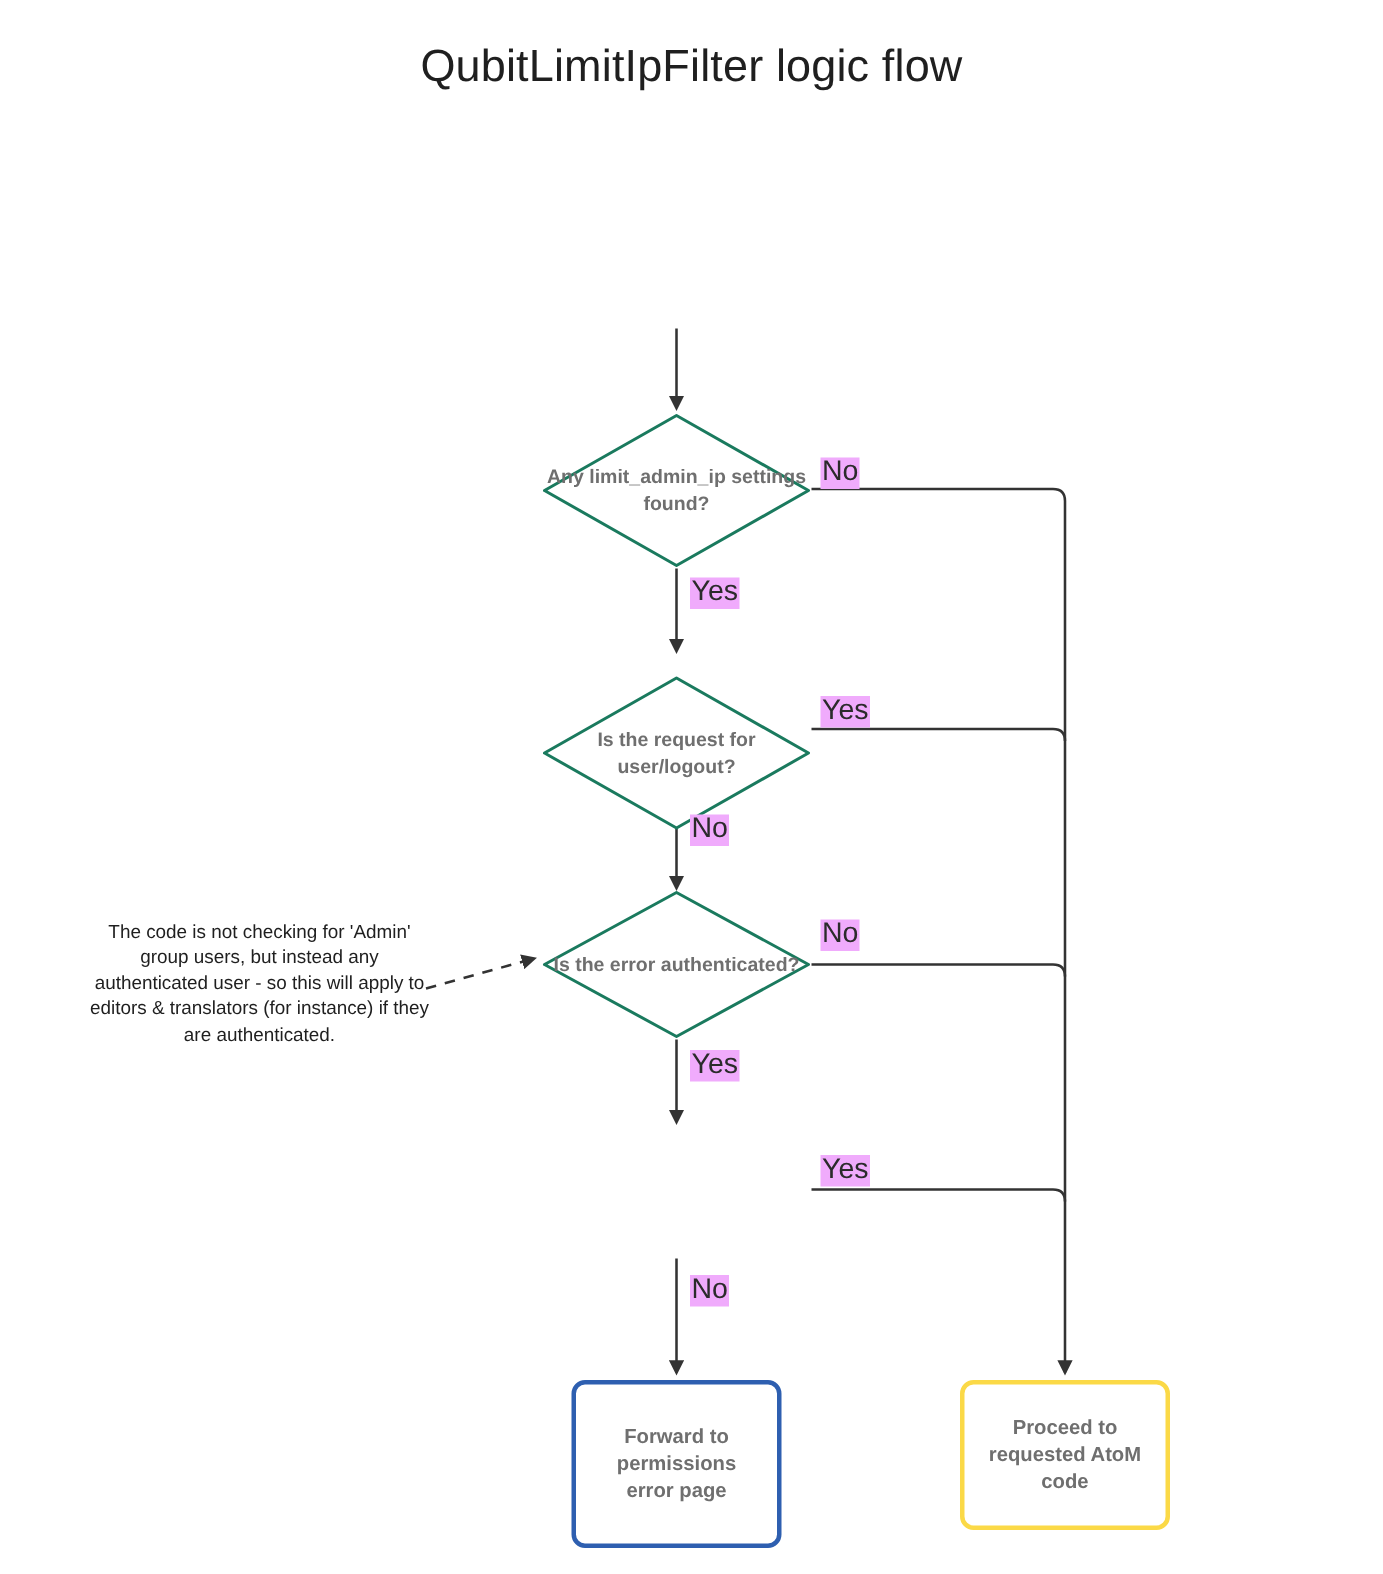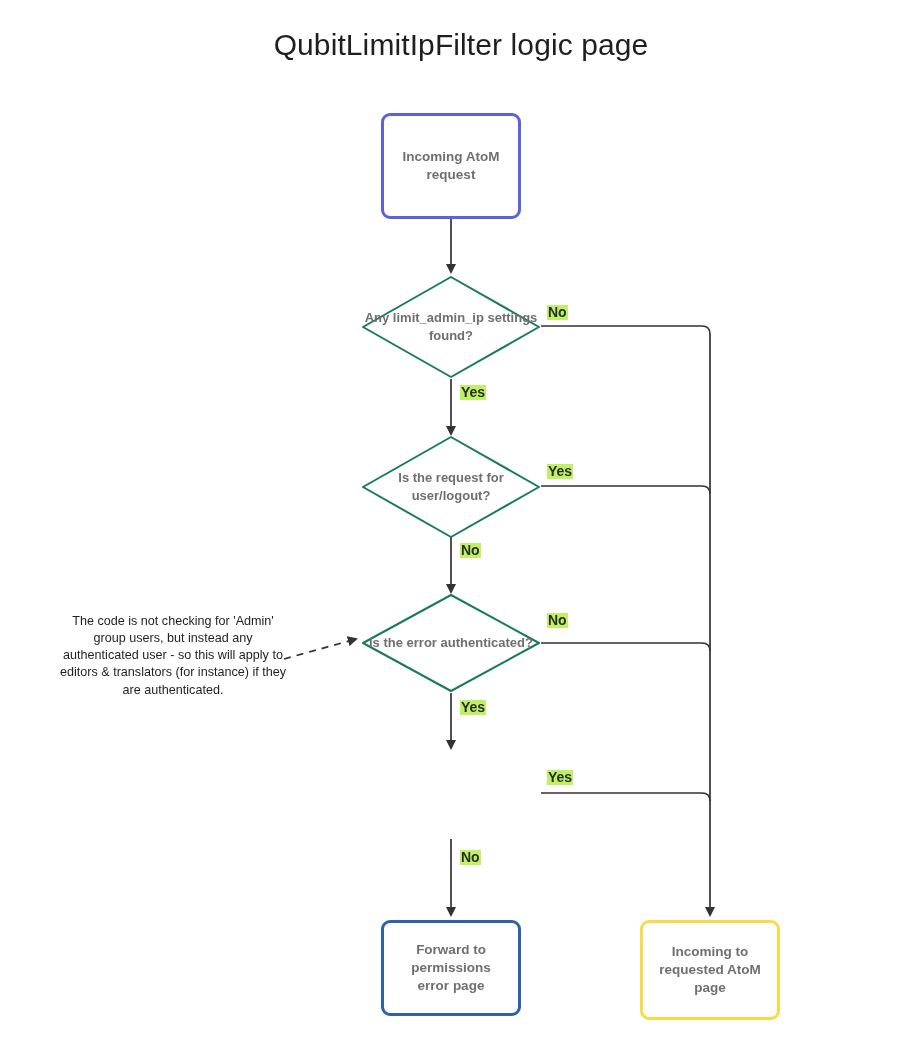--- a/index.html
+++ b/index.html
@@ -80,44 +80,44 @@
     justify-content: center;
     text-align: center;
     font-size: 13px;
     font-weight: bold;
     line-height: 1.4;
     color: #6f6f6f;
     pointer-events: none;
   }
   .edge-label {
     position: absolute;
-    font-size: 14px;
-    font-weight: 700;
+    font-size: 19px;
+    font-weight: 400;
     color: #2b2b2b;
-    background: #bef264;
+    background: #f0abfc;
     white-space: nowrap;
     line-height: 1.1;
     padding: 0 1px;
   }
   .note {
     position: absolute;
     font-size: 12.6px;
     font-weight: 400;
     color: #1f1f1f;
     line-height: 1.36;
     white-space: pre-line;
     text-align: center;
   }
 </style>
 </head>
 <body>
 
 <div id="diagram-root">
 
-  <div class="title">QubitLimitIpFilter logic page</div>
+  <div class="title">QubitLimitIpFilter logic flow</div>
 
   <svg class="edges" viewBox="0 0 922 1049">
     <defs>
       <marker id="arrow" viewBox="0 0 10 10" refX="8" refY="5" markerWidth="6" markerHeight="6" orient="auto-start-reverse">
         <path d="M 0 0 L 10 5 L 0 10 z" fill="#333333"></path>
       </marker>
       <marker id="arrow-dash" viewBox="0 0 10 10" refX="8" refY="5" markerWidth="6" markerHeight="6" orient="auto-start-reverse">
         <path d="M 0 0 L 10 5 L 0 10 z" fill="#333333"></path>
       </marker>
     </defs>
@@ -136,52 +136,49 @@
 
       <path d="M541,326 L702,326 Q710,326 710,334 L710,915" marker-end="url(#arrow)"></path>
       <path d="M541,486 L702,486 Q710,486 710,494"></path>
       <path d="M541,643 L702,643 Q710,643 710,651"></path>
       <path d="M541,793 L702,793 Q710,793 710,801"></path>
     </g>
 
     <path d="M284,659 L356,639" fill="none" stroke="#333333" stroke-width="1.7" stroke-dasharray="7,6" marker-end="url(#arrow-dash)"></path>
   </svg>
 
-  <div class="node node-rect node-start" style="left:381px; top:113px; width:140px; height:106px;">
-    <span>Incoming AtoM request</span>
-  </div>
 
   <div class="diamond-wrap" style="left:361px; top:275px; width:180px; height:104px;">
     <svg width="180" height="104" viewBox="0 0 180 104">
       <polygon points="90,2 178,52 90,102 2,52" fill="#ffffff" stroke="#1a7a5e" stroke-width="2" stroke-linejoin="round"></polygon>
     </svg>
     <div class="diamond-label">Any limit_admin_ip settings found?</div>
   </div>
 
-  <div class="diamond-wrap" style="left:361px; top:435px; width:180px; height:104px;">
+  <div class="diamond-wrap" style="left:361px; top:450px; width:180px; height:104px;">
     <svg width="180" height="104" viewBox="0 0 180 104">
       <polygon points="90,2 178,52 90,102 2,52" fill="#ffffff" stroke="#1a7a5e" stroke-width="2" stroke-linejoin="round"></polygon>
     </svg>
     <div class="diamond-label">Is the request for user/logout?</div>
   </div>
 
   <div class="diamond-wrap" style="left:361px; top:593px; width:180px; height:100px;">
     <svg width="180" height="100" viewBox="0 0 180 100">
       <polygon points="90,2 178,50 90,98 2,50" fill="#ffffff" stroke="#1a7a5e" stroke-width="2" stroke-linejoin="round"></polygon>
     </svg>
     <div class="diamond-label">Is the error authenticated?</div>
   </div>
 
 
-  <div class="node node-rect node-error" style="left:381px; top:920px; width:140px; height:96px;">
+  <div class="node node-rect node-error" style="left:381px; top:920px; width:140px; height:112px;">
     <span>Forward to permissions error page</span>
   </div>
 
   <div class="node node-rect node-ok" style="left:640px; top:920px; width:140px; height:100px;">
-    <span>Incoming to requested AtoM page</span>
+    <span>Proceed to requested AtoM code</span>
   </div>
 
   <div class="edge-label" style="left:547px; top:305px;">No</div>
   <div class="edge-label" style="left:460px; top:385px;">Yes</div>
 
   <div class="edge-label" style="left:547px; top:464px;">Yes</div>
   <div class="edge-label" style="left:460px; top:543px;">No</div>
 
   <div class="edge-label" style="left:547px; top:613px;">No</div>
   <div class="edge-label" style="left:460px; top:700px;">Yes</div>

